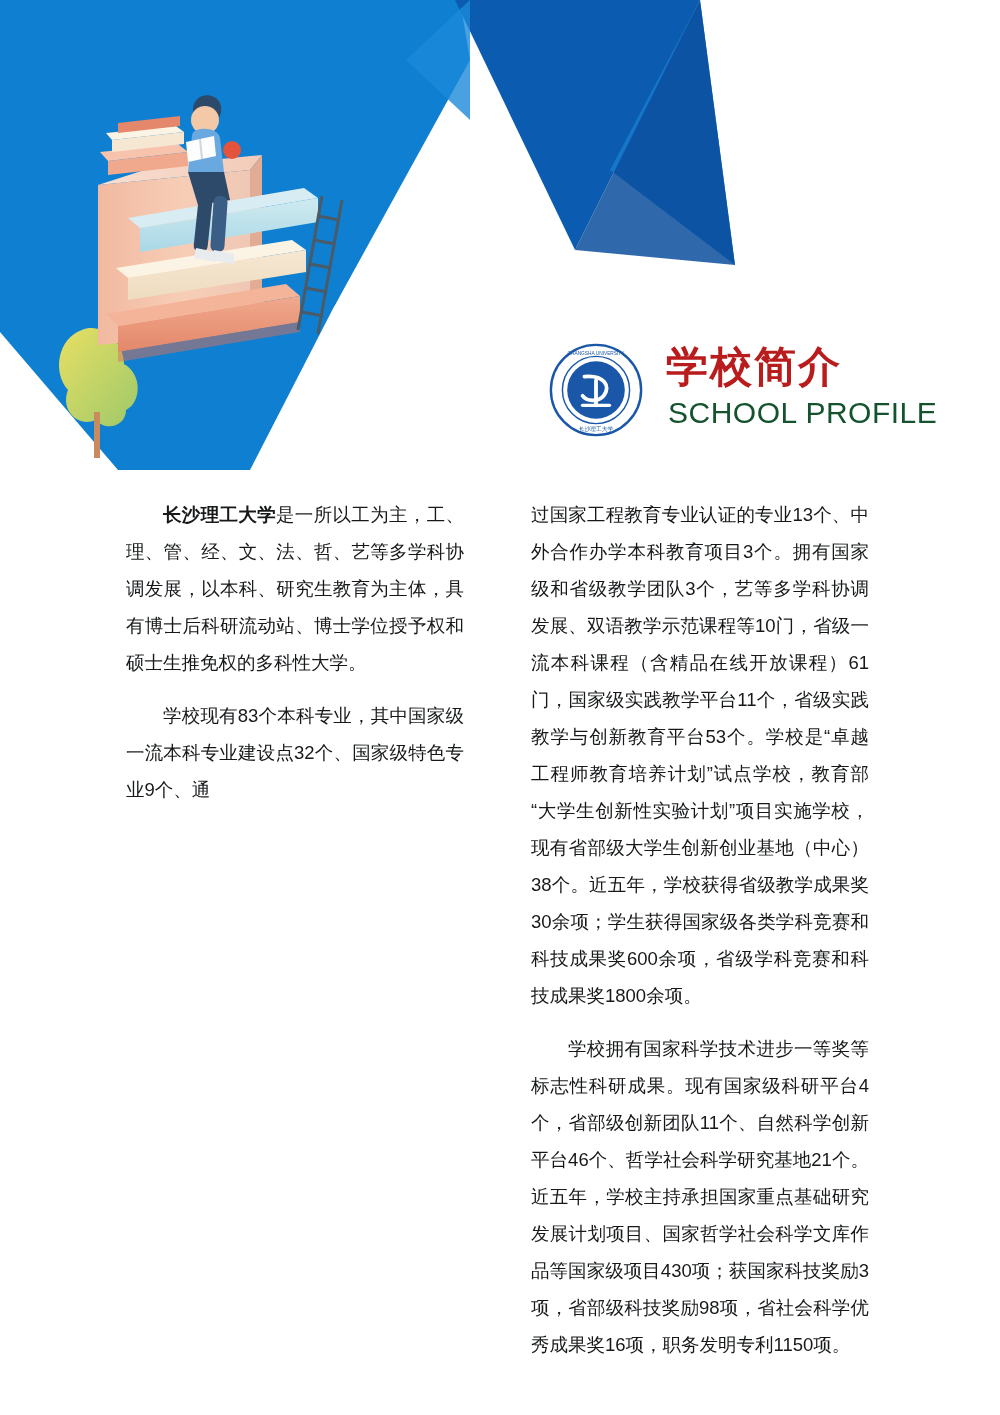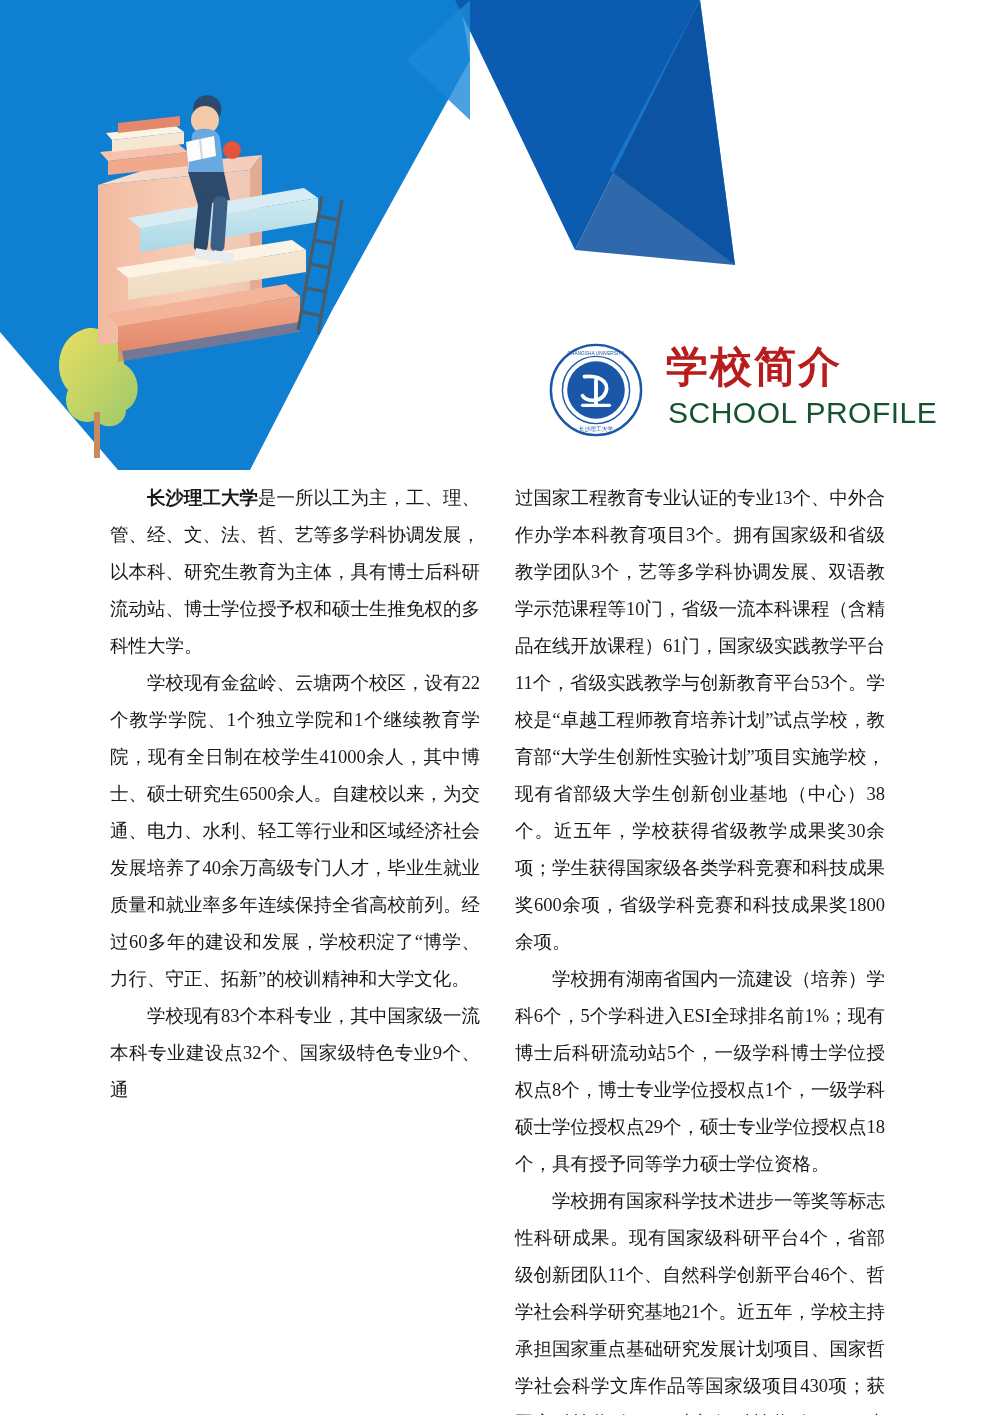--- a/index.html
+++ b/index.html
@@ -75,28 +75,27 @@
   }
   .col {
     position: absolute;
     top: 0;
     width: 370px;
   }
   .col-left { left: 110px; }
   .col-right { left: 515px; }
 
   .col p {
-    margin: 0;
+    margin: 16px;
     font-size: 18.5px;
     line-height: 37px;
     color: #16181a;
     text-align: justify;
     text-justify: inter-ideograph;
     letter-spacing: 0px;
-    font-family: Liberation Serif, serif;
   }
   .col p.indent {
     text-indent: 2em;
   }
   .col p.noindent {
     text-indent: 0;
   }
   .col p b {
     font-weight: bold;
   }
@@ -212,23 +211,21 @@
     <text x="50" y="93" text-anchor="middle" font-size="6" fill="#1a57a8" font-family="Liberation Sans, sans-serif">长沙理工大学</text>
   </svg>
   <div class="title-cn">学校简介</div>
   <div class="title-en">SCHOOL PROFILE</div>
 </div>
 
 <div class="columns">
 
   <div class="col col-left">
     <p class="indent"><b>长沙理工大学</b><span>是一所以工为主，工、理、管、经、文、法、哲、艺等多学科协调发展，以本科、研究生教育为主体，具有博士后科研流动站、博士学位授予权和硕士生推免权的多科性大学。</span></p>
-    <p class="indent">学校现有金盆岭、云塘两个校区，设有22个教学学院、1个独立学院和1个继续教育学院，现有全日制在校学生41000余人，其中博士、硕士研究生6500余人。自建校以来，为交通、电力、水利、轻工等行业和区域经济社会发展培养了40余万高级专门人才，毕业生就业质量和就业率多年连续保持全省高校前列。经过60多年的建设和发展，学校积淀了“博学、力行、守正、拓新”的校训精神和大学文化。</p>
     <p class="indent">学校现有83个本科专业，其中国家级一流本科专业建设点32个、国家级特色专业9个、通</p>
   </div>
 
   <div class="col col-right">
     <p class="noindent">过国家工程教育专业认证的专业13个、中外合作办学本科教育项目3个。拥有国家级和省级教学团队3个，艺等多学科协调发展、双语教学示范课程等10门，省级一流本科课程（含精品在线开放课程）61门，国家级实践教学平台11个，省级实践教学与创新教育平台53个。学校是“卓越工程师教育培养计划”试点学校，教育部“大学生创新性实验计划”项目实施学校，现有省部级大学生创新创业基地（中心）38个。近五年，学校获得省级教学成果奖30余项；学生获得国家级各类学科竞赛和科技成果奖600余项，省级学科竞赛和科技成果奖1800余项。</p>
-    <p class="indent">学校拥有湖南省国内一流建设（培养）学科6个，5个学科进入ESI全球排名前1%；现有博士后科研流动站5个，一级学科博士学位授权点8个，博士专业学位授权点1个，一级学科硕士学位授权点29个，硕士专业学位授权点18个，具有授予同等学力硕士学位资格。</p>
     <p class="indent">学校拥有国家科学技术进步一等奖等标志性科研成果。现有国家级科研平台4个，省部级创新团队11个、自然科学创新平台46个、哲学社会科学研究基地21个。近五年，学校主持承担国家重点基础研究发展计划项目、国家哲学社会科学文库作品等国家级项目430项；获国家科技奖励3项，省部级科技奖励98项，省社会科学优秀成果奖16项，职务发明专利1150项。</p>
   </div>
 
 </div>
 
 </body></html>

